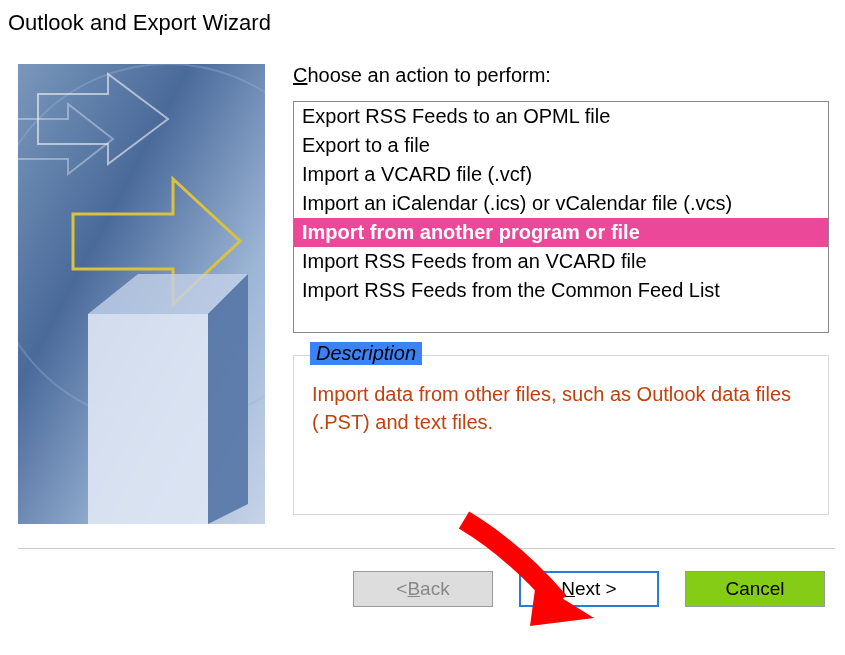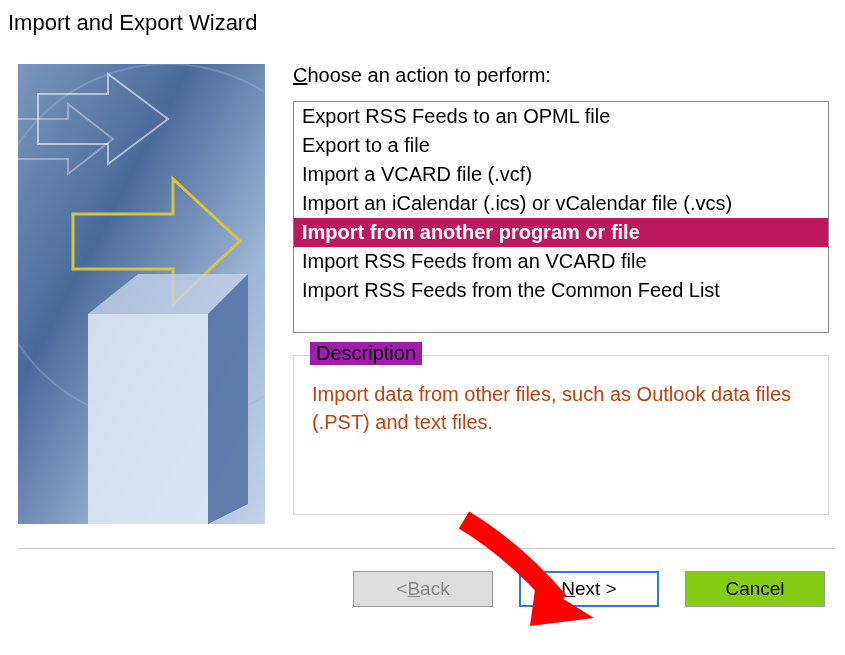--- a/index.html
+++ b/index.html
@@ -53,38 +53,39 @@
     }
     .action-item {
       font-size: 20px;
       padding: 1px 8px 1px 8px;
       color: #000;
       white-space: nowrap;
       cursor: default;
       line-height: 1.35;
     }
     .action-item.selected {
-      background: #be185d;
+      background: #ec4899;
       color: #fff;
       font-weight: 600;
     }
     .description-group {
       position: relative;
       border: 1px solid #d8d8d8;
       padding: 24px 18px 18px 18px;
       height: 160px;
     }
     .description-legend {
       position: absolute;
       top: -14px;
       left: 16px;
-      background: #a21caf;
+      background: #3b82f6;
       padding: 0 6px;
       font-size: 20px;
       color: #000;
+      font-style: italic;
     }
     .description-text {
       font-size: 20px;
       color: #c2410c;
       line-height: 1.4;
     }
     .separator {
       border: none;
       border-top: 1px solid #ccc;
       margin: 14px 10px 0 18px;
@@ -118,21 +119,21 @@
     .arrow-annotation {
       position: absolute;
       left: 444px;
       top: 510px;
       pointer-events: none;
     }
   </style>
 </head>
 <body>
 
-<div class="dialog-title">Import and Export Wizard</div>
+<div class="dialog-title">Outlook and Export Wizard</div>
 
 <div class="content-area">
   <div class="wizard-image">
     <svg viewBox="0 0 247 460">
       <defs>
         <linearGradient id="bg" x1="0" y1="0" x2="1" y2="1">
           <stop offset="0%" stop-color="#7a98bb"></stop>
           <stop offset="35%" stop-color="#4a6a9a"></stop>
           <stop offset="70%" stop-color="#9db6d6"></stop>
           <stop offset="100%" stop-color="#c6d3e8"></stop>

